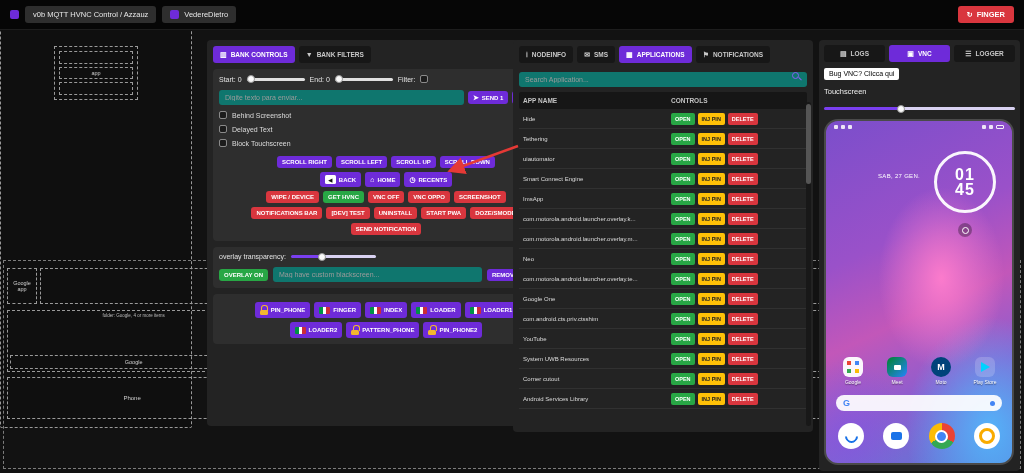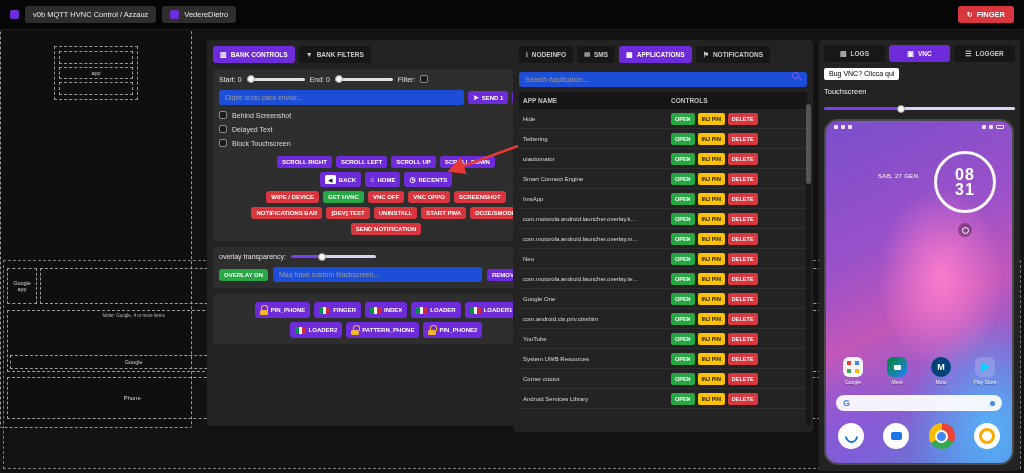--- a/index.html
+++ b/index.html
@@ -38,21 +38,21 @@
   .glyph{font-size:7px;line-height:1}
   .btn{font-size:6px;font-weight:bold;color:#fff;padding:3px 5px;border-radius:3px;border:none;display:inline-flex;align-items:center;gap:3px;cursor:pointer;white-space:nowrap}
   .btn.purple{background:var(--purple)} .btn.red{background:var(--red)} .btn.green{background:var(--green)}
   .btn-row{display:flex;justify-content:center;gap:4px;margin-top:4px;flex-wrap:wrap}
 
   input[type=range]{-webkit-appearance:none;appearance:none;height:3px;border-radius:2px;background:#e0e0e0;outline:none}
   input[type=range]::-webkit-slider-thumb{-webkit-appearance:none;width:8px;height:8px;border-radius:50%;background:#fafafa;border:1px solid #999}
   input[type=range].fill35{background:linear-gradient(90deg,#7a3ff0 0 35%,#d9d2f2 35% 100%)}
   input[type=range].fill40{background:linear-gradient(90deg,#7a3ff0 0 40%,#d9d2f2 40% 100%)}
   input[type=checkbox]{appearance:none;-webkit-appearance:none;width:8px;height:8px;border:1px solid #8a8a8a;border-radius:2px;background:#1c1c1c;cursor:pointer;flex:none}
-  .text-input{background:#1d4ed8;border:none;border-radius:3px;color:#ddd;font-size:7px;padding:4px 6px;outline:none}
+  .text-input{background:#0f766e;border:none;border-radius:3px;color:#ddd;font-size:7px;padding:4px 6px;outline:none}
   .text-input::placeholder{color:#9b9b9b}
 
   
   #bank{left:207px;top:40px;width:358px;height:386px;padding:6px}
   .card{background:var(--card);border-radius:4px;padding:6px;margin-top:6px}
   .ctl-row{display:flex;align-items:center;gap:5px;font-size:7px;color:#e3e3e3}
   .ctl-row input[type=range]{width:58px}
   .send-row{display:flex;gap:4px;margin-top:7px;align-items:center}
   .send-row .text-input{flex:1}
   .cb-row{display:flex;align-items:center;gap:5px;font-size:7px;color:#dcdcdc;margin-top:6px}
@@ -541,22 +541,22 @@
       </span>
       <span class="sb-group">
         <span class="sb-dot"></span>
         <span class="sb-dot"></span>
         <span class="sb-batt"></span>
       </span>
     </div>
 
     <div class="clock-date">SAB, 27 GEN.</div>
     <div class="clock-ring">
-      <span>08</span>
-      <span>31</span>
+      <span>01</span>
+      <span>45</span>
     </div>
     <div class="pin-badge"></div>
 
     <div class="app-grid">
       <div class="app-item">
         <span class="icon-tile folder-icon"></span>
         <span class="app-label">Google</span>
       </div>
       <div class="app-item">
         <span class="icon-tile meet-icon"></span>

